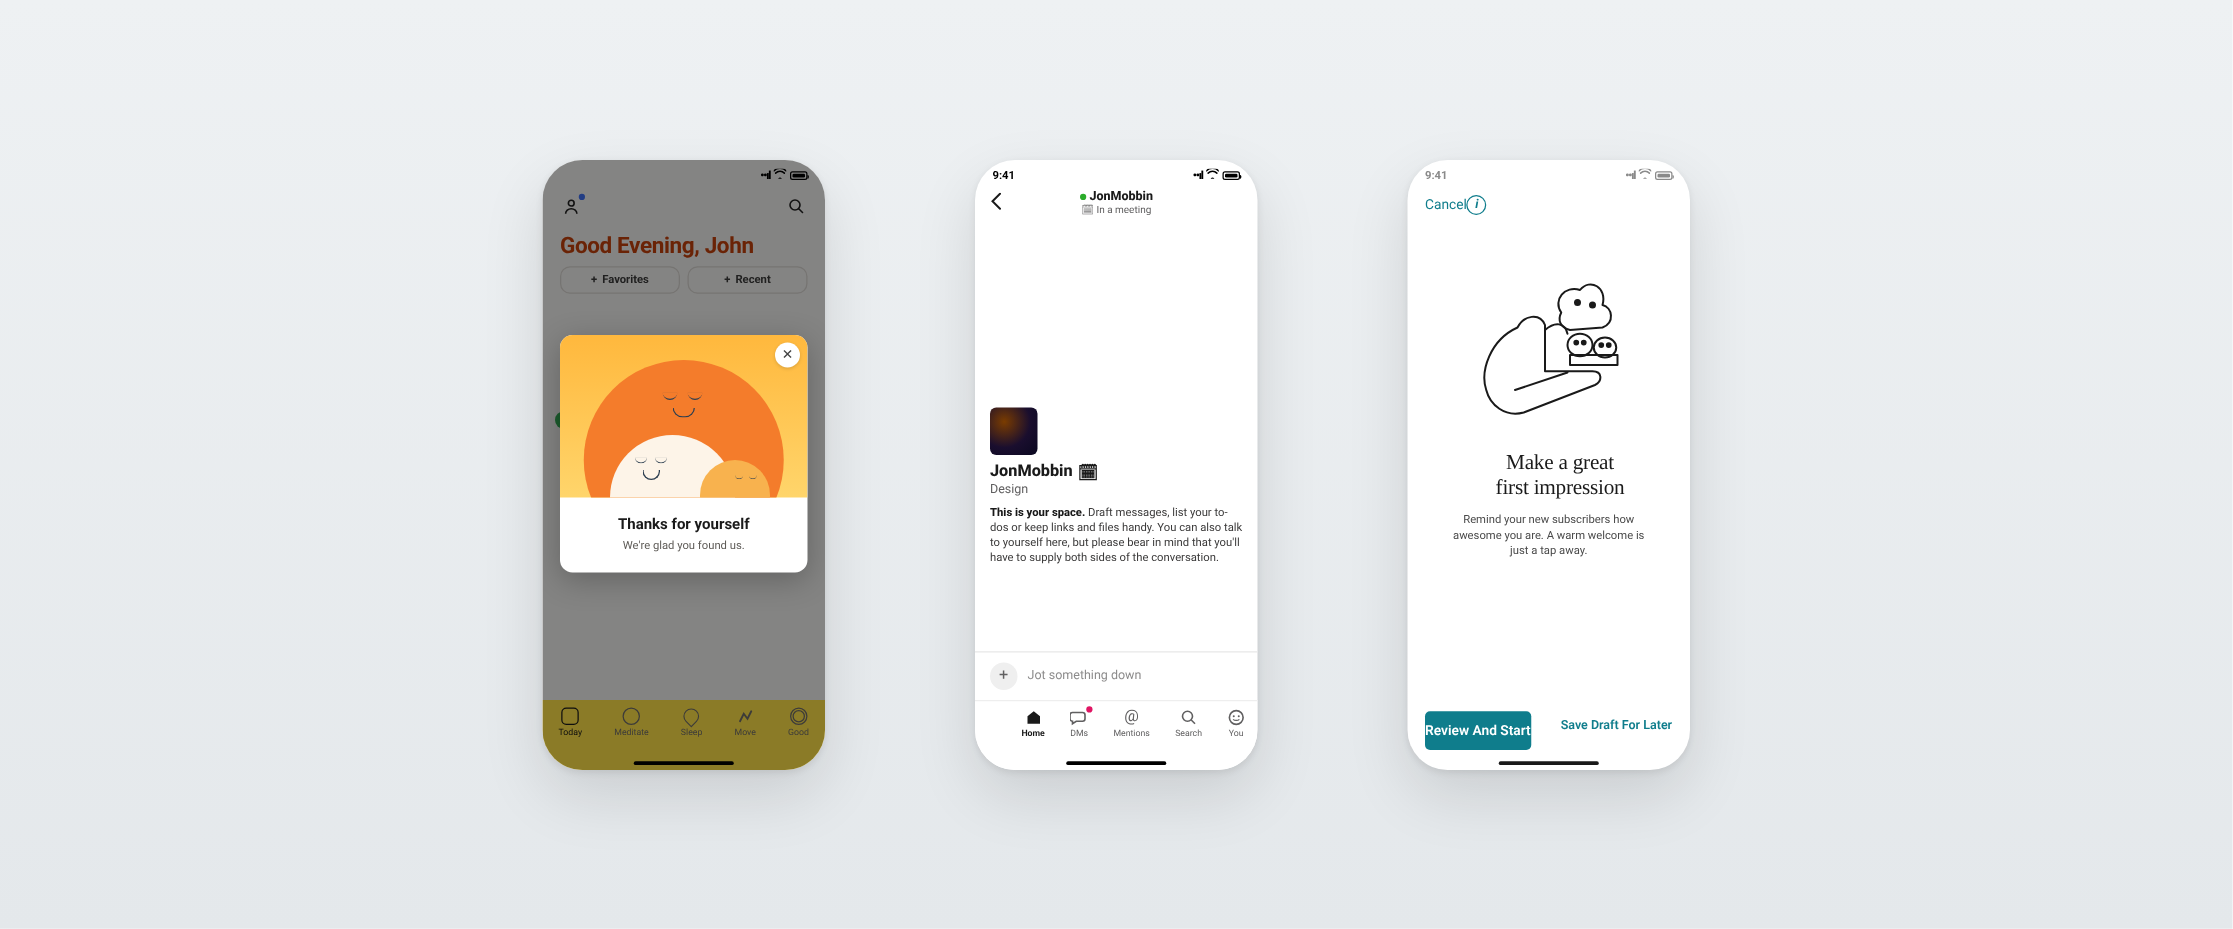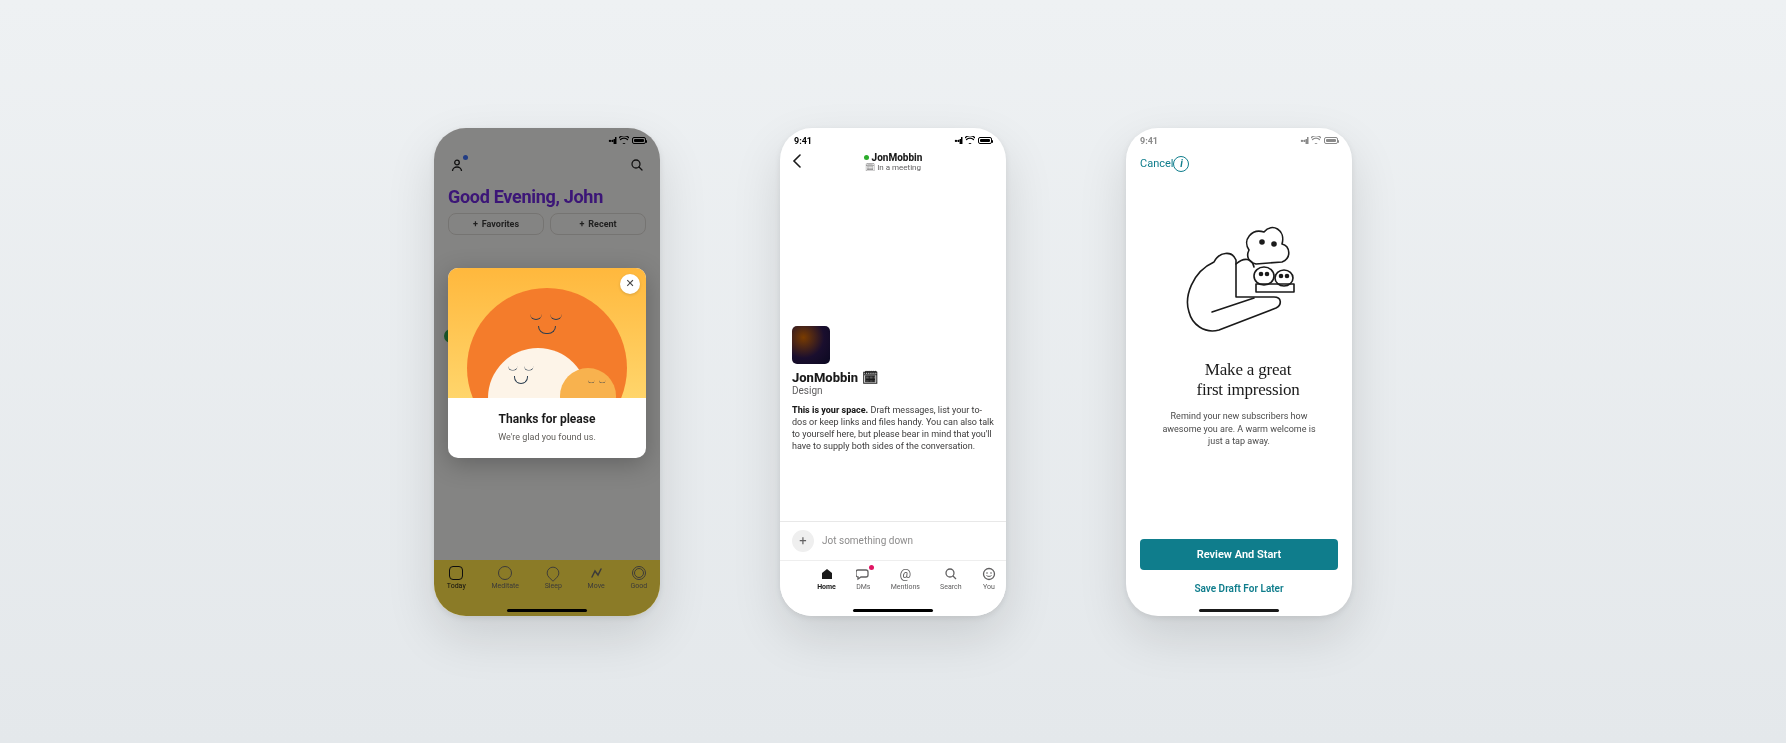--- a/index.html
+++ b/index.html
@@ -55,21 +55,21 @@
   }
   .p1 .user-icon, .p1 .search-icon {
     width: 18px; height: 18px; display: flex; align-items: center; justify-content: center;
     color: #222; font-size: 13px;
   }
   .p1 .user-icon { position: relative; }
   .p1 .user-dot {
     position: absolute; top: -1px; right: -2px; width: 5px; height: 5px; background: #3f6ff0; border-radius: 50%;
   }
   .p1-greeting {
-    font-size: 18px; font-weight: 700; color: #6d28d9; padding: 12px 14px 6px;
+    font-size: 18px; font-weight: 700; color: #c2410c; padding: 12px 14px 6px;
     letter-spacing: -0.3px;
   }
   .p1-chips { display: flex; gap: 6px; padding: 0 14px; }
   .p1-chip {
     flex: 1; border: 1px solid #d6d3cf; border-radius: 8px; padding: 5px 0;
     text-align: center; font-size: 9px; font-weight: 700; color: #3b3b3b;
     display:flex; align-items:center; justify-content:center; gap:4px;
   }
   .p1-card-behind {
     margin: 90px 14px 0; background: #e8e6e2; border-radius: 10px; padding: 8px 10px; position: relative;
@@ -192,21 +192,21 @@
     margin:30px auto 18px; width:150px; height:140px; position:relative;
   }
   .p3-heading {
     font-family: Georgia, "Times New Roman", serif; font-size:17px; line-height:1.2;
     text-align:center; color:#1a1a1a; margin-bottom:10px; letter-spacing:-0.2px;padding-left:18px;
   }
   .p3-sub {
     font-size:9px; color:#4a4a4a; text-align:center; padding:0 28px; line-height:1.4;
   }
   .p3-actions {
-    position:absolute; bottom:16px; left:14px; right:14px; display:flex; flex-direction:column; gap:7px;
+    position:absolute; bottom:16px; left:14px; right:14px; display:flex; flex-direction:row; gap:24px;
   }
   .p3-primary {
     background:#0f7d8c; color:#fff; font-size:11px; font-weight:600; text-align:center;
     padding:9px 0; border-radius:4px;
   }
   .p3-secondary {
     color:#0f7d8c; font-size:10px; font-weight:600; text-align:center; padding:6px 0;
   }
   .p3 .home-indicator { background:#1a1a1a;}
 </style>
@@ -303,21 +303,21 @@
       <div class="p1-blob1"></div>
       <div class="p1-blob2"></div>
       <div class="p1-blob3"></div>
       <div class="p1-face eyes p1-f1"></div>
         <div class="p1-mouth p1-m1"></div>
       <div class="p1-face eyes p1-f2"></div>
         <div class="p1-mouth p1-m2"></div>
       <div class="p1-face eyes p1-f3"></div>
     </div>
     <div class="p1-modal-body">
-      <div class="p1-modal-title">Thanks for please</div>
+      <div class="p1-modal-title">Thanks for yourself</div>
       <div class="p1-modal-sub">We're glad you found us.</div>
     </div>
   </div>
 
   <div class="home-indicator"></div>
 </div>
 
 <div class="phone p2">
   <div class="status-bar">
     <span>9:41</span>

